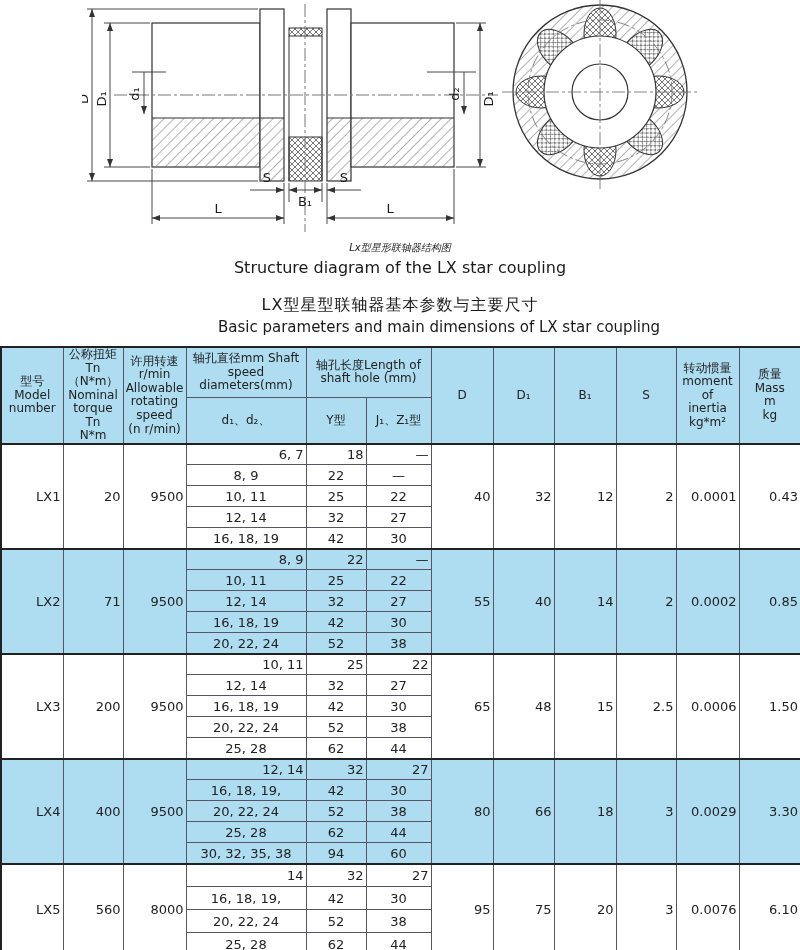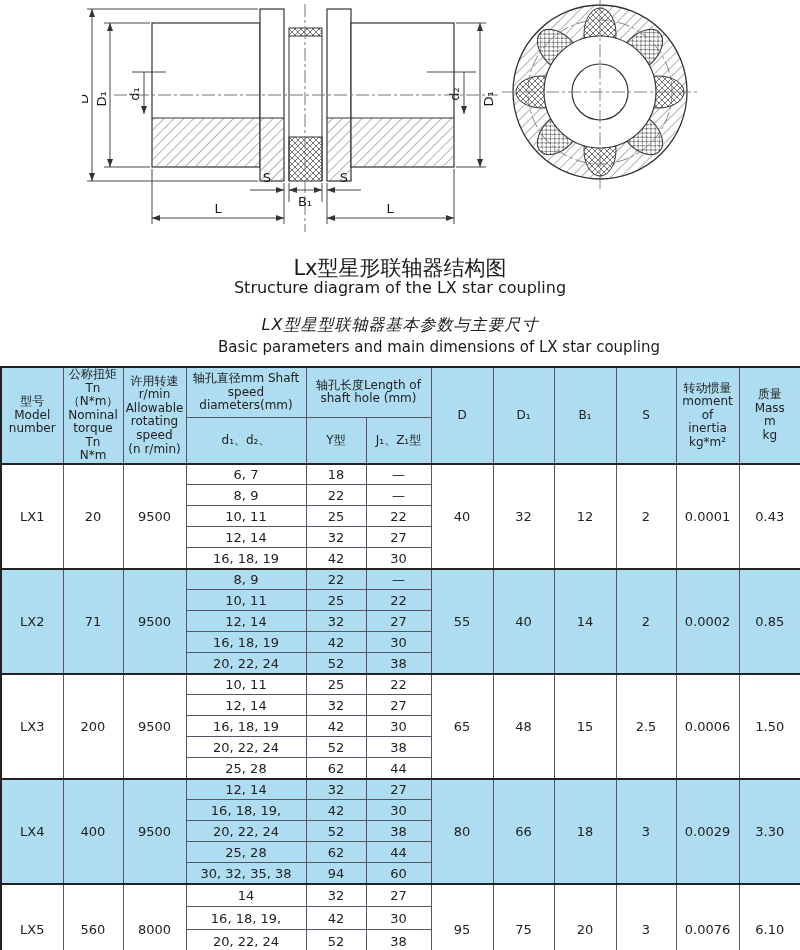--- a/index.html
+++ b/index.html
@@ -5,23 +5,23 @@
   html,body{margin:0;padding:0;}
   body{
     width:800px;height:950px;position:relative;background:#fff;
     font-family:"DejaVu Sans","Liberation Sans",sans-serif;color:#1a1a1a;
     overflow:hidden;
   }
   .drawing-area{position:relative;width:800px;height:236px;}
   .svg-side{position:absolute;left:82px;top:2px;}
   .svg-front{position:absolute;left:500px;top:0px;}
   .caption{width:800px;text-align:center;line-height:20px;}
-  .cap-zh{font-size:21px;margin-top:22px;}
+  .cap-zh{font-size:10px;margin-top:2px;font-style:italic;}
   .cap-en{font-size:16px;}
-  .tbl-title-zh{font-size:16px;margin-top:17px;letter-spacing:1px;font-style:italic;}
+  .tbl-title-zh{font-size:16px;margin-top:17px;letter-spacing:1px;}
   .tbl-title-en{font-size:15px;margin-top:2px;padding-left:39px;}
   table.params{
     border-collapse:collapse;table-layout:fixed;
     width:797px;margin:9px auto 0;
     border:2px solid #222;
   }
   table.params th, table.params td{
     border:1px solid #556;
     padding:0 2px;
     text-align:center;vertical-align:middle;
@@ -33,21 +33,21 @@
     background:#aedcf0;
     white-space:pre-line;
     font-size:12px;line-height:1.13;
   }
   th.dia-th{text-align:left;padding-left:4px;}
   tr.h1{height:27px;}
   tr.h2{height:39px;}
   tr.std{height:21px;}
   tr.tall{height:23px;}
   tr.sr td{border-top:1px solid #99a0a6;}
-  tr.gstart td{border-top:2px solid #222;}
+  tr.gstart td{border-top:2px solid #222;text-align:right;}
   .blue td{background:#aedcf0;}
   td.dcol{text-align:left;padding-left:10px;}
 </style>
 </head>
 <body>
 
 <div class="drawing-area">
 
   <svg class="svg-side" width="430" height="232" viewBox="0 0 430 232">
     <defs>

